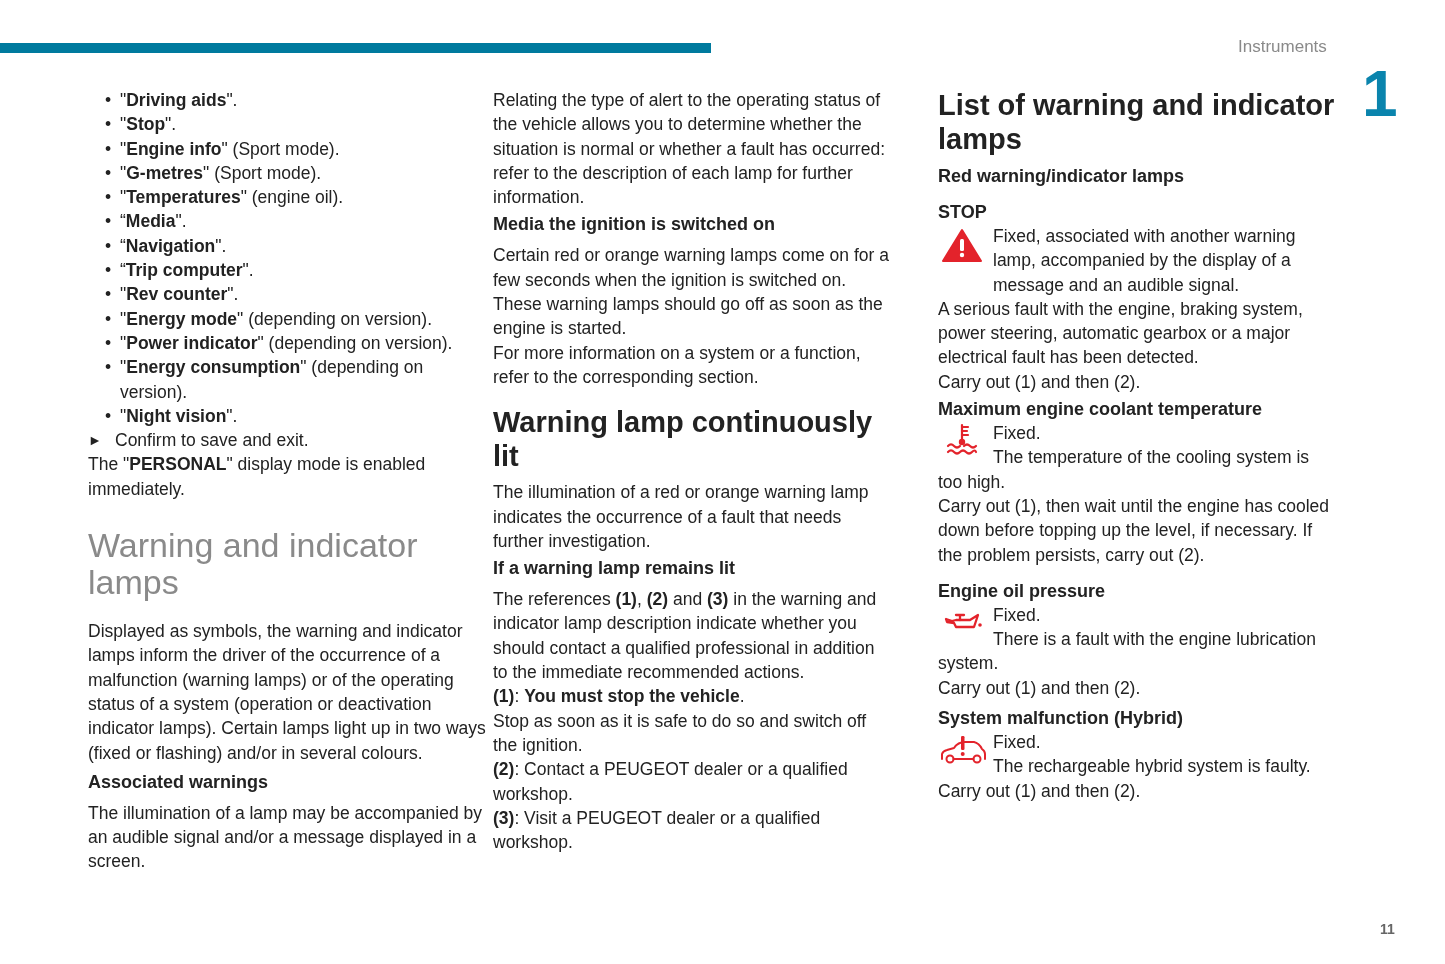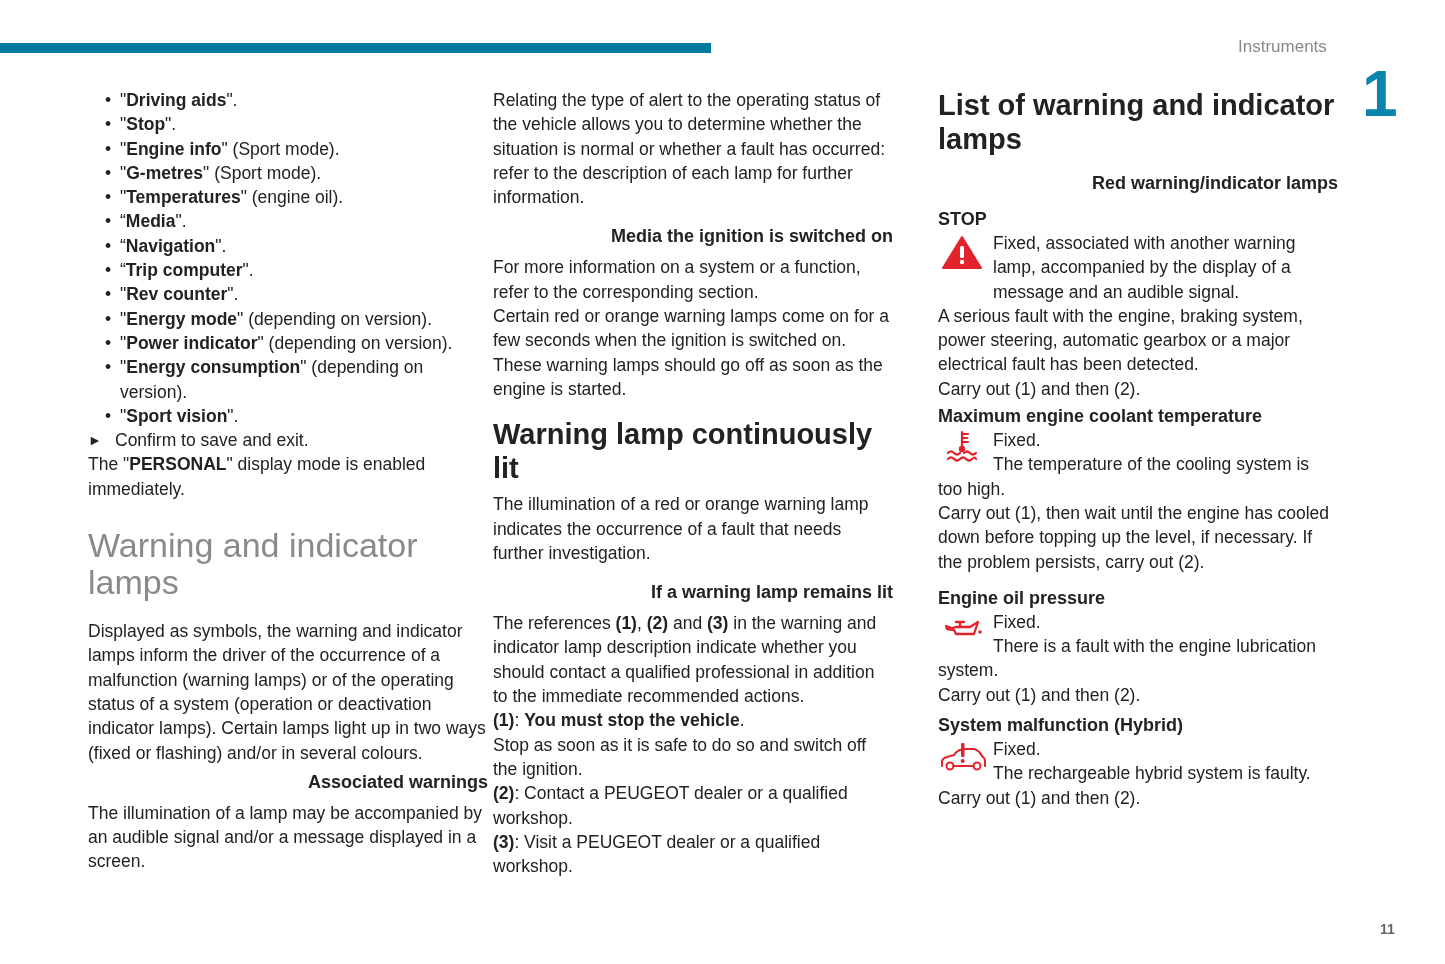--- a/index.html
+++ b/index.html
@@ -20,21 +20,21 @@
   .p { margin: 0; }
   b, .b { font-weight: bold; }
   ul.bullets { list-style: none; margin: 0; padding: 0; }
   ul.bullets li { position: relative; padding-left: 32px; }
   ul.bullets li::before { content: "•"; position: absolute; left: 17px; }
   .arrow-line { position: relative; padding-left: 27px; }
   .arrow-line .arrow { position: absolute; left: 0; top: 0; font-size: 14px; }
 
   .h-gray { font-size: 34px; line-height: 37px; color: #8a8a8a; font-weight: normal; margin: 26px 0 18px 0; }
   .h-big { font-size: 29px; line-height: 34px; font-weight: bold; color: #222; margin: 0 0 7px 0; }
-  .h-sub { font-size: 18px; font-weight: bold; margin: 15px 0 7px 0; line-height: 24px; text-align: right; }
+  .h-sub { font-size: 18px; font-weight: bold; margin: 3px 0 7px 0; line-height: 24px; }
   .h-sub-tight { font-size: 18px; font-weight: bold; line-height: 24px; margin: 0; }
 
   .lamp-block { position: relative; }
   .lamp-icon { position: absolute; left: 0; top: 0; width: 52px; height: 44px; }
   .indent { padding-left: 55px; }
 </style>
 </head>
 <body>
 
 <div class="top-bar"></div>
@@ -49,39 +49,39 @@
     <li><span>"</span><b>Engine info</b><span>"</span><span> (Sport mode).</span></li>
     <li><span>"</span><b>G-metres</b><span>"</span><span> (Sport mode).</span></li>
     <li><span>"</span><b>Temperatures</b><span>"</span><span> (engine oil).</span></li>
     <li><span>“</span><b>Media</b><span>".</span><span></span></li>
     <li><span>“</span><b>Navigation</b><span>".</span><span></span></li>
     <li><span>“</span><b>Trip computer</b><span>".</span><span></span></li>
     <li><span>"</span><b>Rev counter</b><span>".</span><span></span></li>
     <li><span>"</span><b>Energy mode</b><span>"</span><span> (depending on version).</span></li>
     <li><span>"</span><b>Power indicator</b><span>"</span><span> (depending on version).</span></li>
     <li><span>"</span><b>Energy consumption</b><span>"</span><span> (depending on version).</span></li>
-    <li><span>"</span><b>Sport vision</b><span>".</span><span></span></li>
+    <li><span>"</span><b>Night vision</b><span>".</span><span></span></li>
   </ul>
   <div class="arrow-line">
     <span class="arrow">►</span>
     <span>Confirm to save and exit.</span>
   </div>
   <p class="p"><span>The "</span><b>PERSONAL</b><span>" display mode is enabled immediately.</span></p>
 
   <h2 class="h-gray">Warning and indicator lamps</h2>
   <p class="p">Displayed as symbols, the warning and indicator lamps inform the driver of the occurrence of a malfunction (warning lamps) or of the operating status of a system (operation or deactivation indicator lamps). Certain lamps light up in two ways (fixed or flashing) and/or in several colours.</p>
   <h3 class="h-sub" style="margin-top:5px">Associated warnings</h3>
   <p class="p">The illumination of a lamp may be accompanied by an audible signal and/or a message displayed in a screen.</p>
 </div>
 
 <div class="col col2">
   <p class="p">Relating the type of alert to the operating status of the vehicle allows you to determine whether the situation is normal or whether a fault has occurred: refer to the description of each lamp for further information.</p>
   <h3 class="h-sub">Media the ignition is switched on</h3>
+  <p class="p">Certain red or orange warning lamps come on for a few seconds when the ignition is switched on. These warning lamps should go off as soon as the engine is started.</p>
   <p class="p">For more information on a system or a function, refer to the corresponding section.</p>
-  <p class="p">Certain red or orange warning lamps come on for a few seconds when the ignition is switched on. These warning lamps should go off as soon as the engine is started.</p>
 
   <h2 class="h-big" style="margin-top:16px">Warning lamp continuously lit</h2>
   <p class="p">The illumination of a red or orange warning lamp indicates the occurrence of a fault that needs further investigation.</p>
   <h3 class="h-sub">If a warning lamp remains lit</h3>
   <p class="p"><span>The references </span><b>(1)</b><span>, </span><b>(2)</b><span> and </span><b>(3)</b><span> in the warning and indicator lamp description indicate whether you should contact a qualified professional in addition to the immediate recommended actions.</span></p>
   <p class="p"><b>(1)</b>: <b>You must stop the vehicle</b>.</p>
   <p class="p">Stop as soon as it is safe to do so and switch off the ignition.</p>
   <p class="p"><b>(2)</b><span>: Contact a PEUGEOT dealer or a qualified workshop.</span></p>
   <p class="p"><b>(3)</b><span>: Visit a PEUGEOT dealer or a qualified workshop.</span></p>
 </div>

